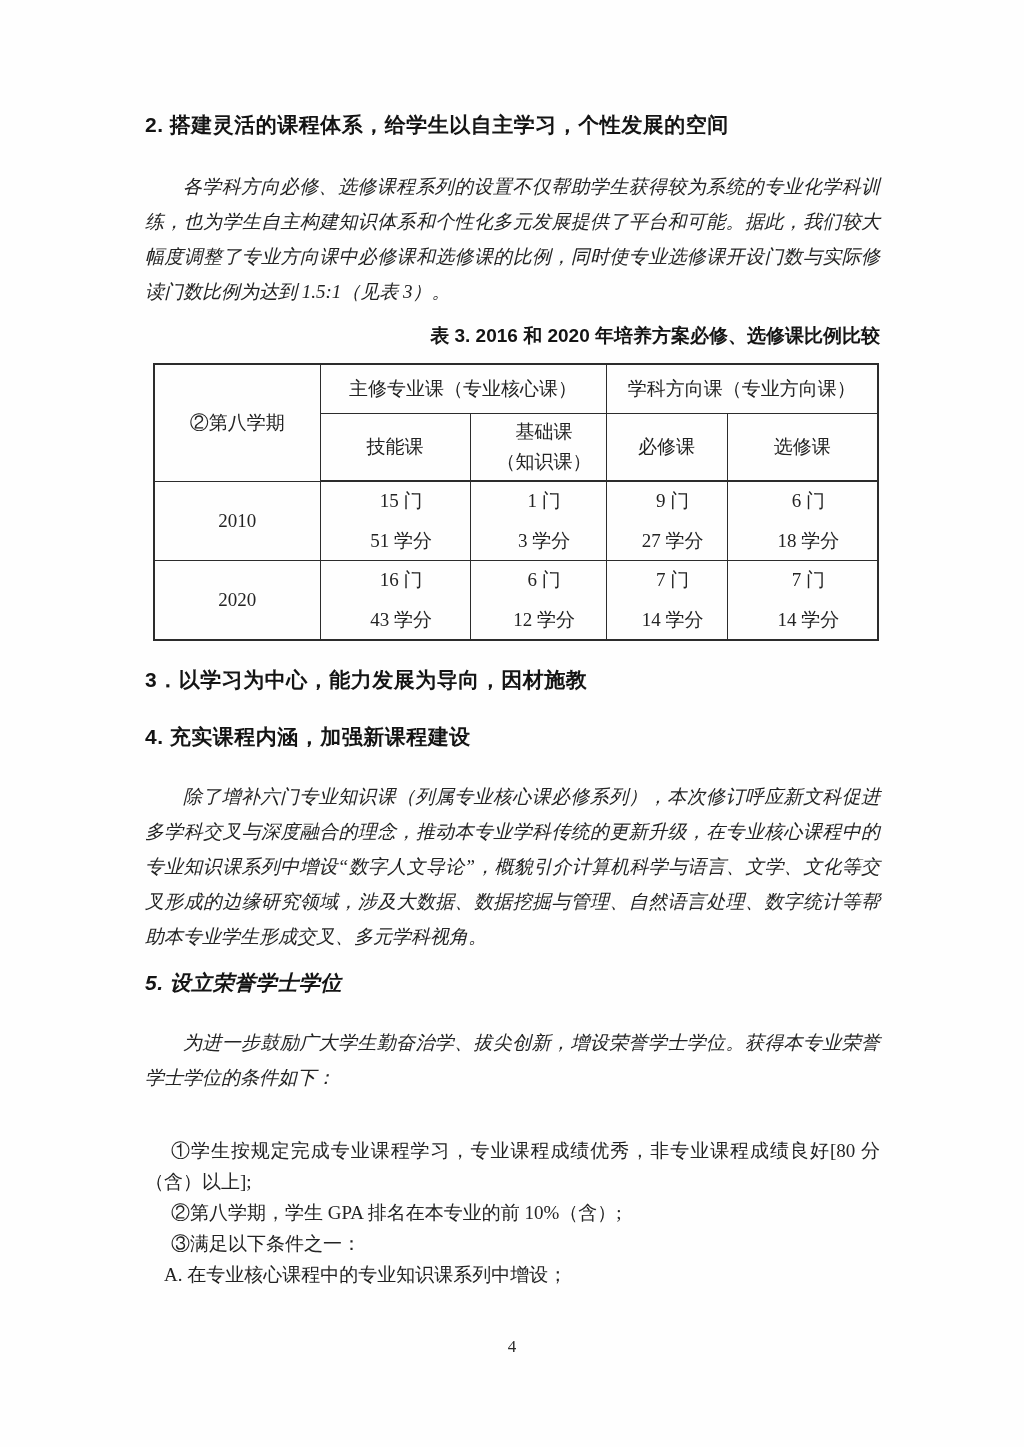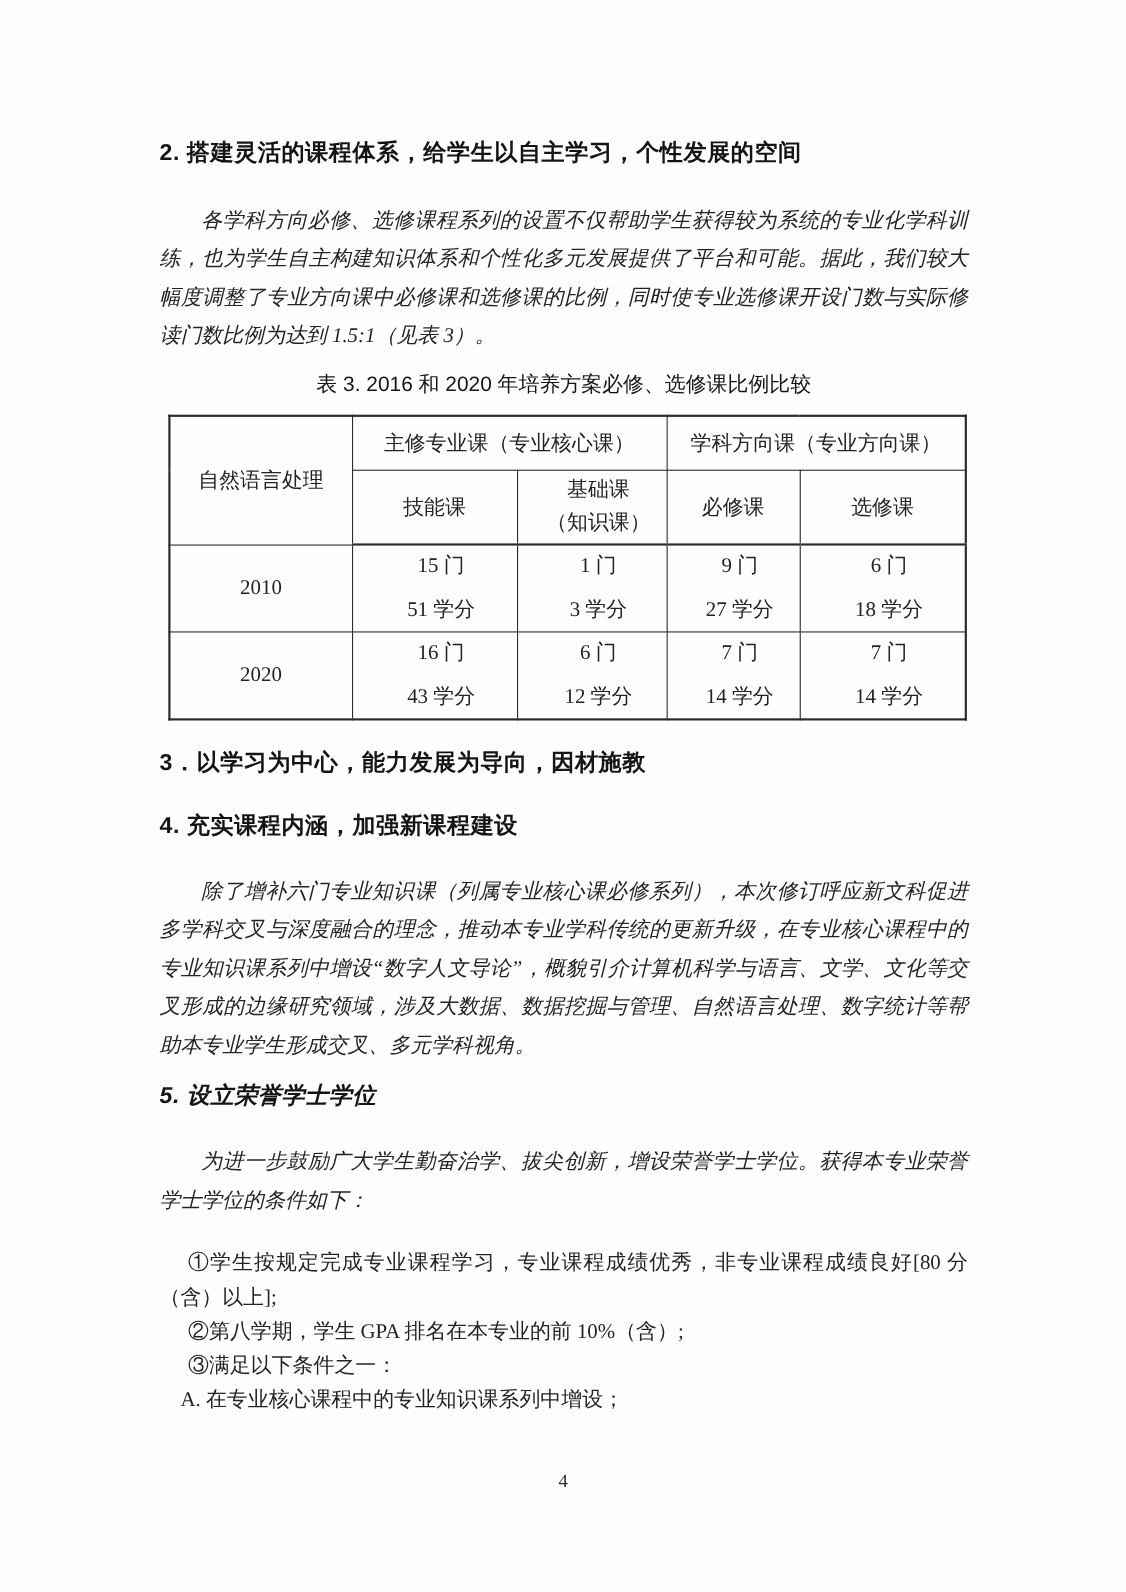--- a/index.html
+++ b/index.html
@@ -9,21 +9,21 @@
     height: 1447px;
     margin: 0 auto;
     background: #fefefe;
     color: #1f1f1f;
     font-family: "Liberation Serif", "DejaVu Serif", serif;
     overflow: hidden;
   }
   .content {
     position: absolute;
     left: 145px;
-    top: 124px;
+    top: 110px;
     width: 735px;
   }
   .doc-h {
     font-family: "Liberation Sans", "DejaVu Sans", sans-serif;
     font-weight: 700;
     font-size: 21px;
     line-height: 29px;
     color: #141414;
     letter-spacing: 0.5px;
     margin: 0;
@@ -37,24 +37,24 @@
     line-height: 35px;
     text-align: justify;
     text-indent: 38px;
     margin: 0;
     color: #232323;
     font-style: italic;
   }
   .p-after-h2 { margin-bottom: 12px; }
   .table-caption {
     font-family: "Liberation Sans", "DejaVu Sans", sans-serif;
-    font-weight: 400;
+    font-weight: 700;
     font-size: 19px;
     line-height: 30px;
-    text-align: center;
+    text-align: right;
     color: #141414;
     margin: 0 0 12px 0;
   }
   table.curriculum {
     border-collapse: collapse;
     table-layout: fixed;
     width: 724px;
     margin-left: 8px;
     border: 2px solid #2c2c2c;
     font-size: 19px;
@@ -66,21 +66,21 @@
     vertical-align: middle;
     padding: 0;
   }
   tr.hrow1 td { height: 48px; text-align: center; }
   tr.hrow2 td { height: 66px; }
   tr.hrow2 td { border-bottom: 2px solid #2c2c2c; }
   tr.drow td { height: 78px; }
   .cell-line { line-height: 30px; padding-left: 12px; }
   .cell-gap { height: 10px; }
   .list-block {
-    margin-top: 24px;
+    margin-top: 40px;
     font-size: 19px;
     line-height: 31px;
     color: #232323;
   }
   .list-item { text-align: justify; text-indent: 26px; margin: 0; }
   .list-item.sub { text-indent: 19px; }
   .page-num {
     position: absolute;
     top: 1337px;
     left: 0;
@@ -104,21 +104,21 @@
     <table class="curriculum">
       <colgroup>
         <col style="width:166px">
         <col style="width:150px">
         <col style="width:136px">
         <col style="width:121px">
         <col style="width:151px">
       </colgroup>
       <tbody>
         <tr class="hrow1">
-          <td rowspan="2">自然语言处理</td>
+          <td rowspan="2">②第八学期</td>
           <td colspan="2">主修专业课（专业核心课）</td>
           <td colspan="2">学科方向课（专业方向课）</td>
         </tr>
         <tr class="hrow2">
           <td>技能课</td>
           <td>
             <div class="cell-line">基础课</div>
             <div class="cell-line">（知识课）</div>
           </td>
           <td>必修课</td>

